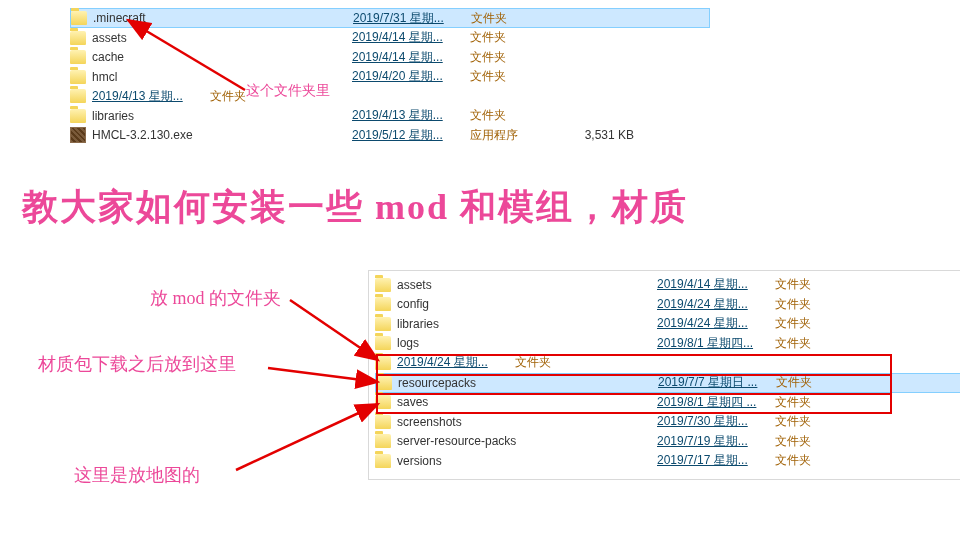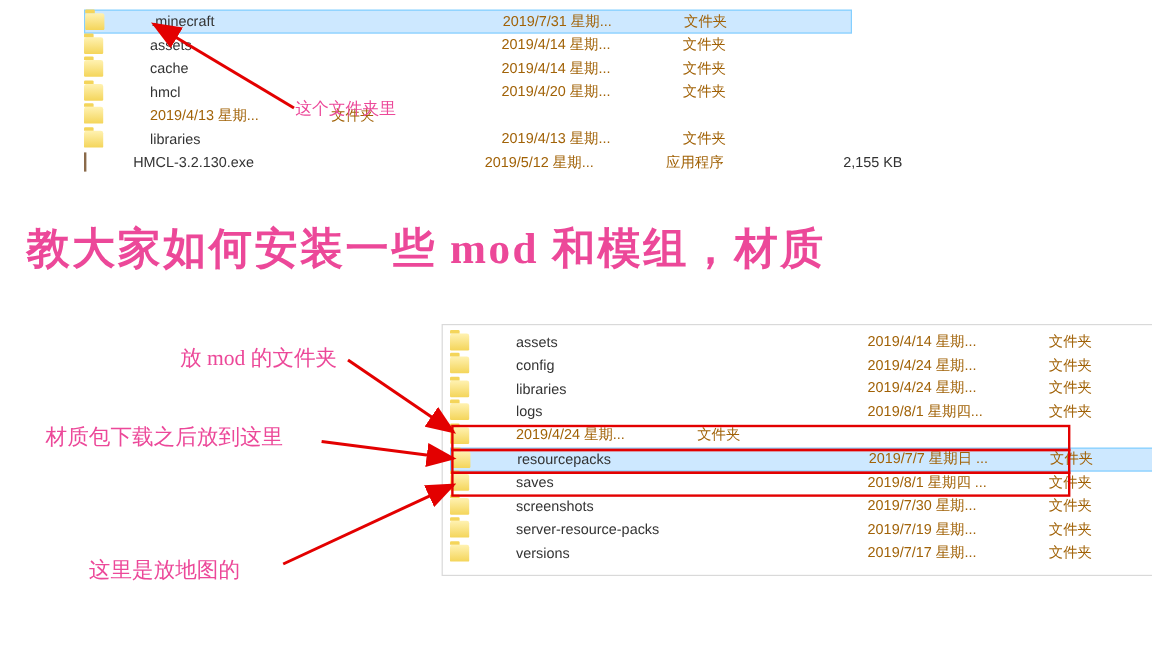--- a/index.html
+++ b/index.html
@@ -26,21 +26,20 @@
     top: 270px;
     width: 600px;
     border: 1px solid #d9d9d9;
     padding: 4px 6px 8px 6px;
   }
   .row {
     display: flex;
     align-items: center;
     height: 19.5px;
     color: #333;
-    gap: 33px;
   }
   .row.selected {
     background: #cde8ff;
     border: 1px solid #84cfff;
     height: 18px;
   }
   .folder-icon {
     width: 16px;
     height: 14px;
     margin-right: 6px;
@@ -63,21 +62,21 @@
     width: 16px;
     height: 16px;
     margin-right: 6px;
     display: inline-block;
     background:
       repeating-linear-gradient(45deg, #7a5a3a 0 2px, #5a3a1a 2px 4px);
     border: 1px solid #8a6a4a;
     box-sizing: border-box;
   }
   .col-name { flex: 0 0 260px; overflow: hidden; white-space: nowrap; }
-  .col-date { flex: 0 0 118px; color: #a16207; white-space: nowrap; }
+  .col-date { flex: 0 0 118px; color: #0c4a6e; white-space: nowrap; text-decoration: underline; }
   .col-type { flex: 0 0 84px; color: #a16207; }
   .col-size { flex: 0 0 80px; text-align: right; color: #333; }
 
   
   .note {
     position: absolute;
     color: #ec4899;
     font-family: "KaiTi", "STKaiti", serif;
     white-space: nowrap;
   }
@@ -139,21 +138,21 @@
       <span class="folder-icon"></span>
       <span class="col-name">libraries</span>
       <span class="col-date">2019/4/13 星期...</span>
       <span class="col-type">文件夹</span>
     </div>
     <div class="row">
       <span class="exe-icon"></span>
       <span class="col-name">HMCL-3.2.130.exe</span>
       <span class="col-date">2019/5/12 星期...</span>
       <span class="col-type">应用程序</span>
-      <span class="col-size">2,155 KB</span>
+      <span class="col-size">3,531 KB</span>
     </div>
   </div>
 
 <div class="explorer bottom" id="explorer-bottom">
     <div class="row">
       <span class="folder-icon"></span>
       <span class="col-name">assets</span>
       <span class="col-date">2019/4/14 星期...</span>
       <span class="col-type">文件夹</span>
     </div>

